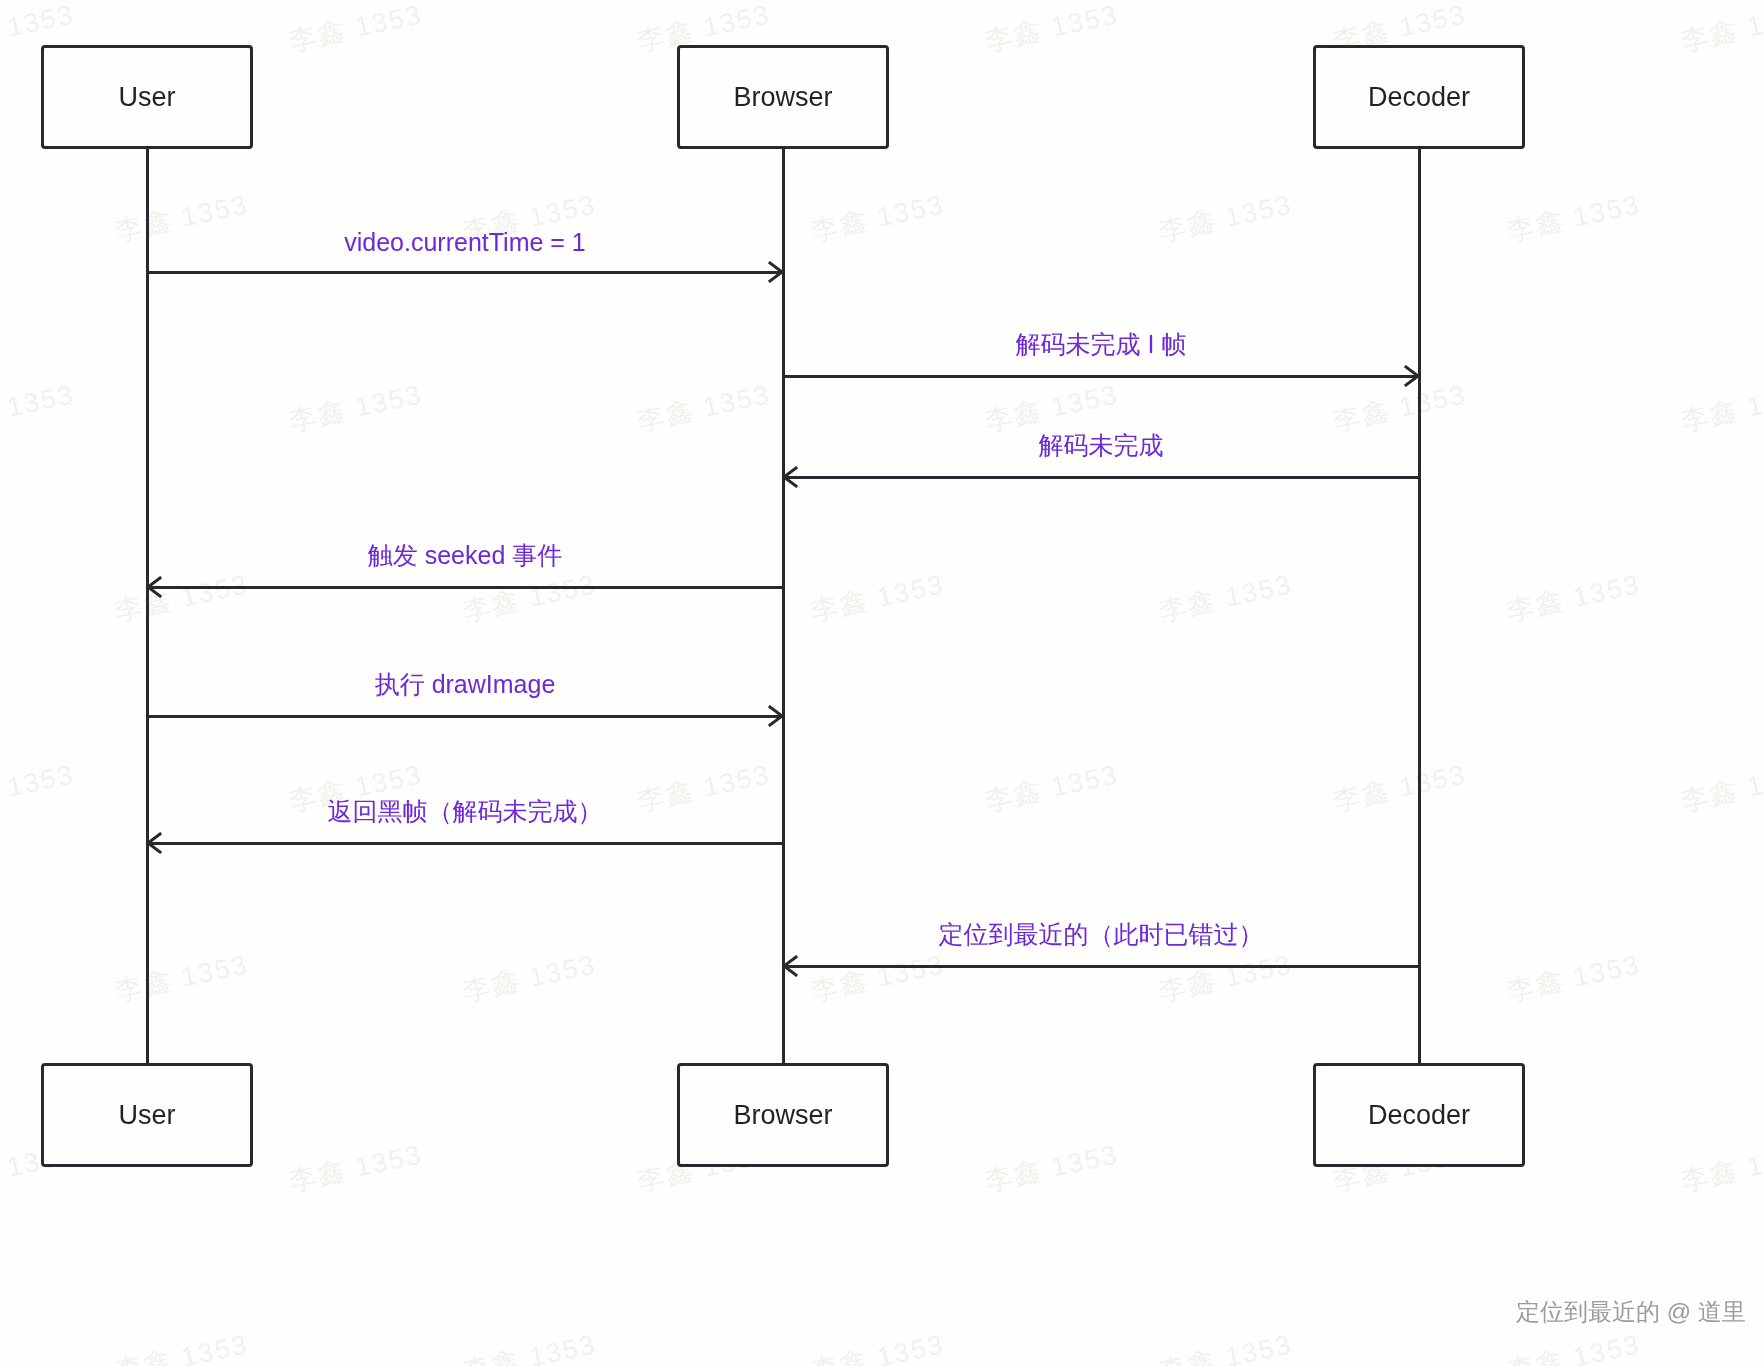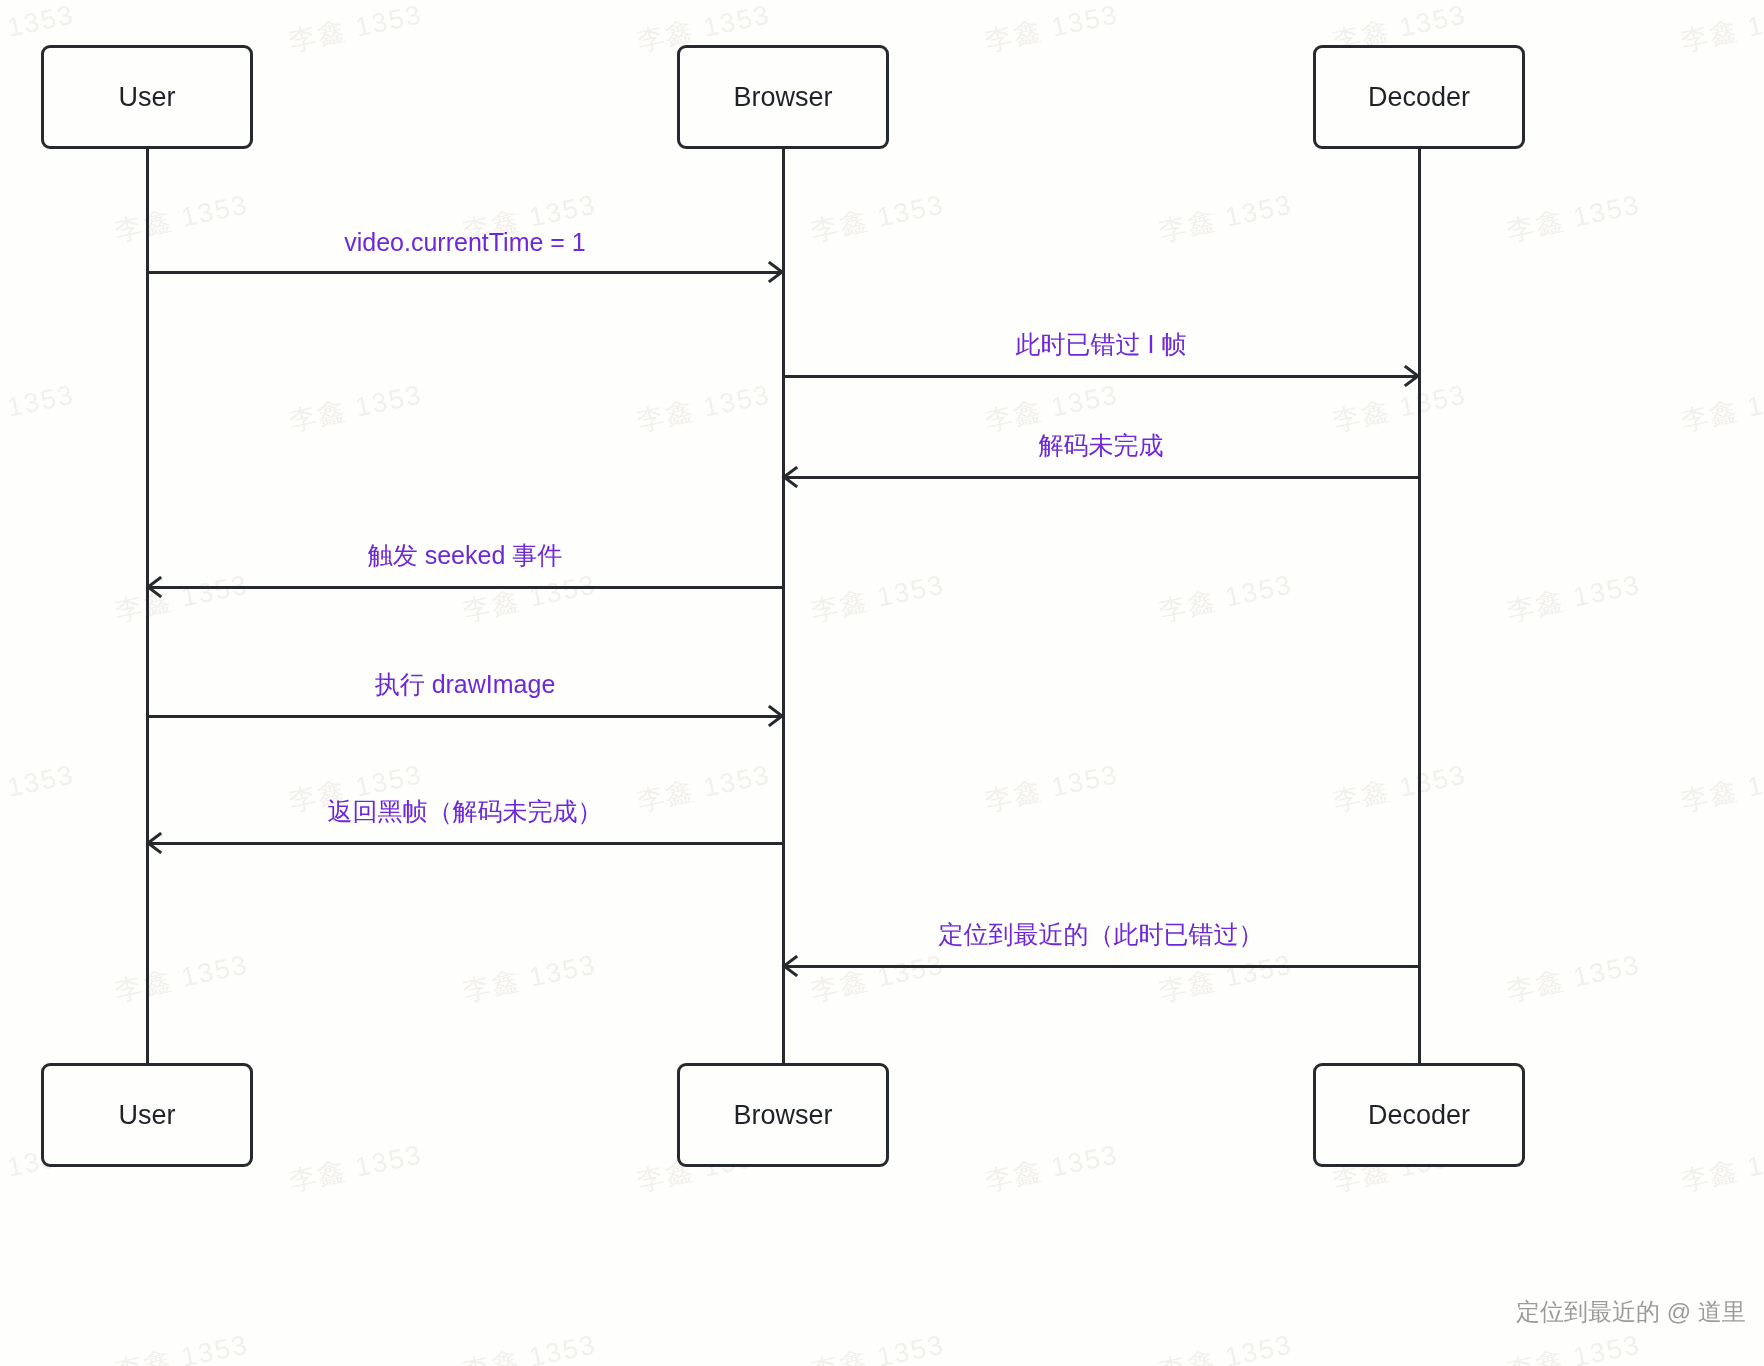--- a/index.html
+++ b/index.html
@@ -45,21 +45,21 @@
     position: absolute;
     width: 3px;
     background: #262a2e;
     z-index: 1;
   }
 
   .actor-box {
     position: absolute;
     box-sizing: border-box;
     border: 3px solid #262a2e;
-    border-radius: 9px;
+    border-radius: 4px;
     background: #fefefc;
     display: flex;
     align-items: center;
     justify-content: center;
     z-index: 3;
   }
   .actor-label {
     font-size: 27px;
     color: #1f2226;
     font-family: "Liberation Sans", "DejaVu Sans", sans-serif;
@@ -176,21 +176,21 @@
         </div>
         <div class="msg-label">video.currentTime = 1</div>
       </div>
       <div class="message" style="left: 783px; top: 375px; width: 636px;">
         <div class="msg-line"></div>
         <div class="msg-arrow right">
           <svg width="22" height="22" viewBox="0 0 22 22">
             <polyline points="7,2 19,11 7,20" fill="none" stroke="#262a2e" stroke-width="3" stroke-linecap="square" stroke-linejoin="miter"></polyline>
           </svg>
         </div>
-        <div class="msg-label">此时已错过 I 帧</div>
+        <div class="msg-label">解码未完成 I 帧</div>
       </div>
       <div class="message" style="left: 783px; top: 476px; width: 636px;">
         <div class="msg-line"></div>
         <div class="msg-arrow left">
           <svg width="22" height="22" viewBox="0 0 22 22">
             <polyline points="15,2 3,11 15,20" fill="none" stroke="#262a2e" stroke-width="3" stroke-linecap="square" stroke-linejoin="miter"></polyline>
           </svg>
         </div>
         <div class="msg-label">解码未完成</div>
       </div>

